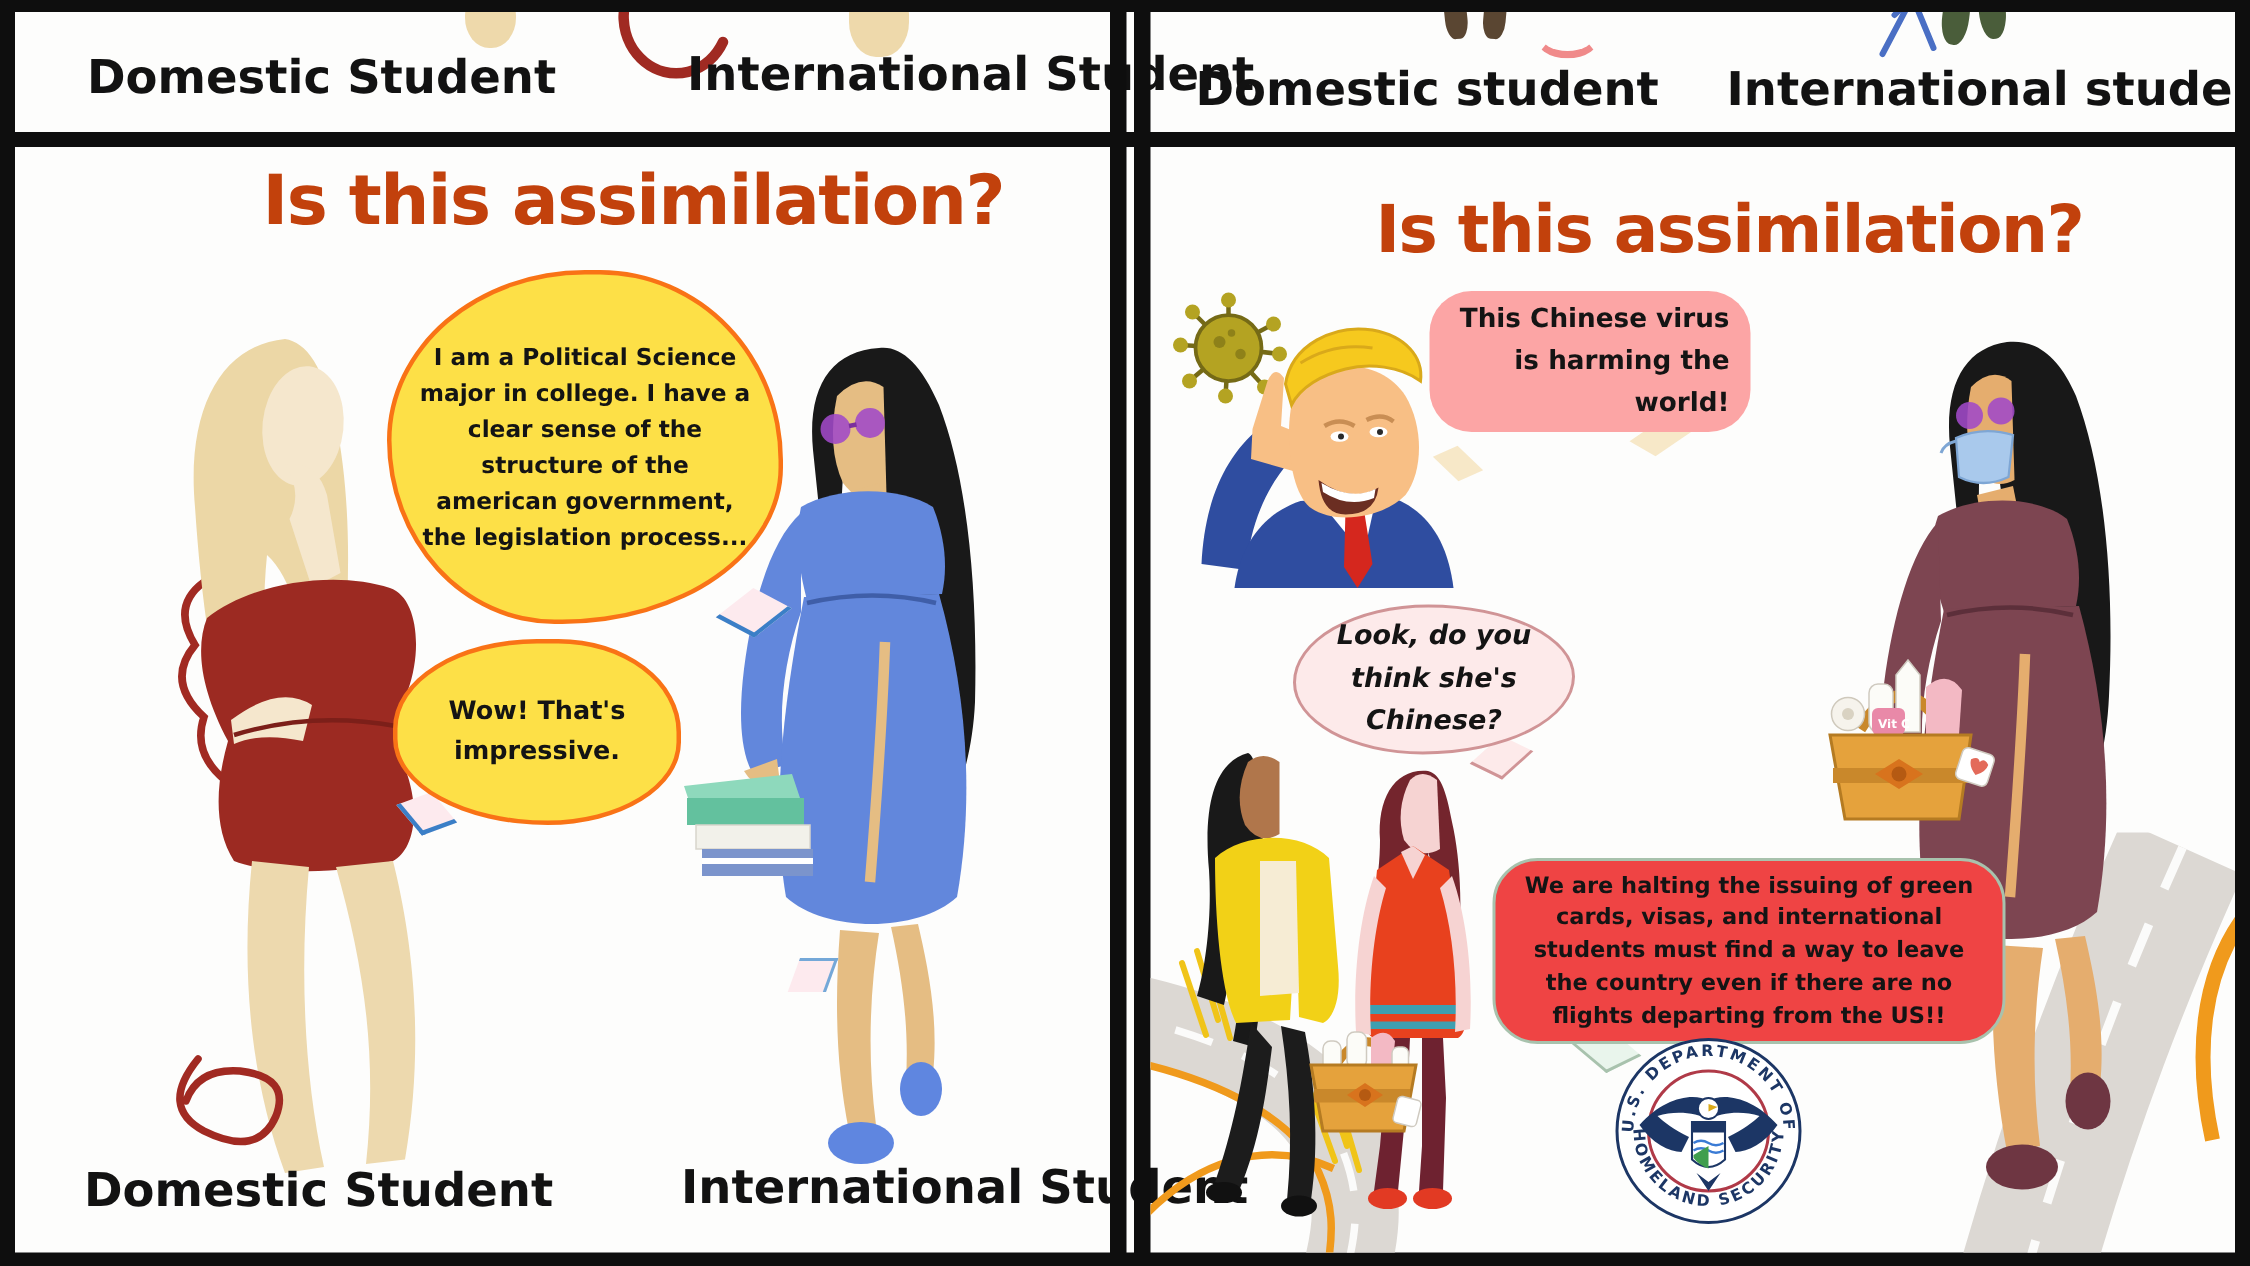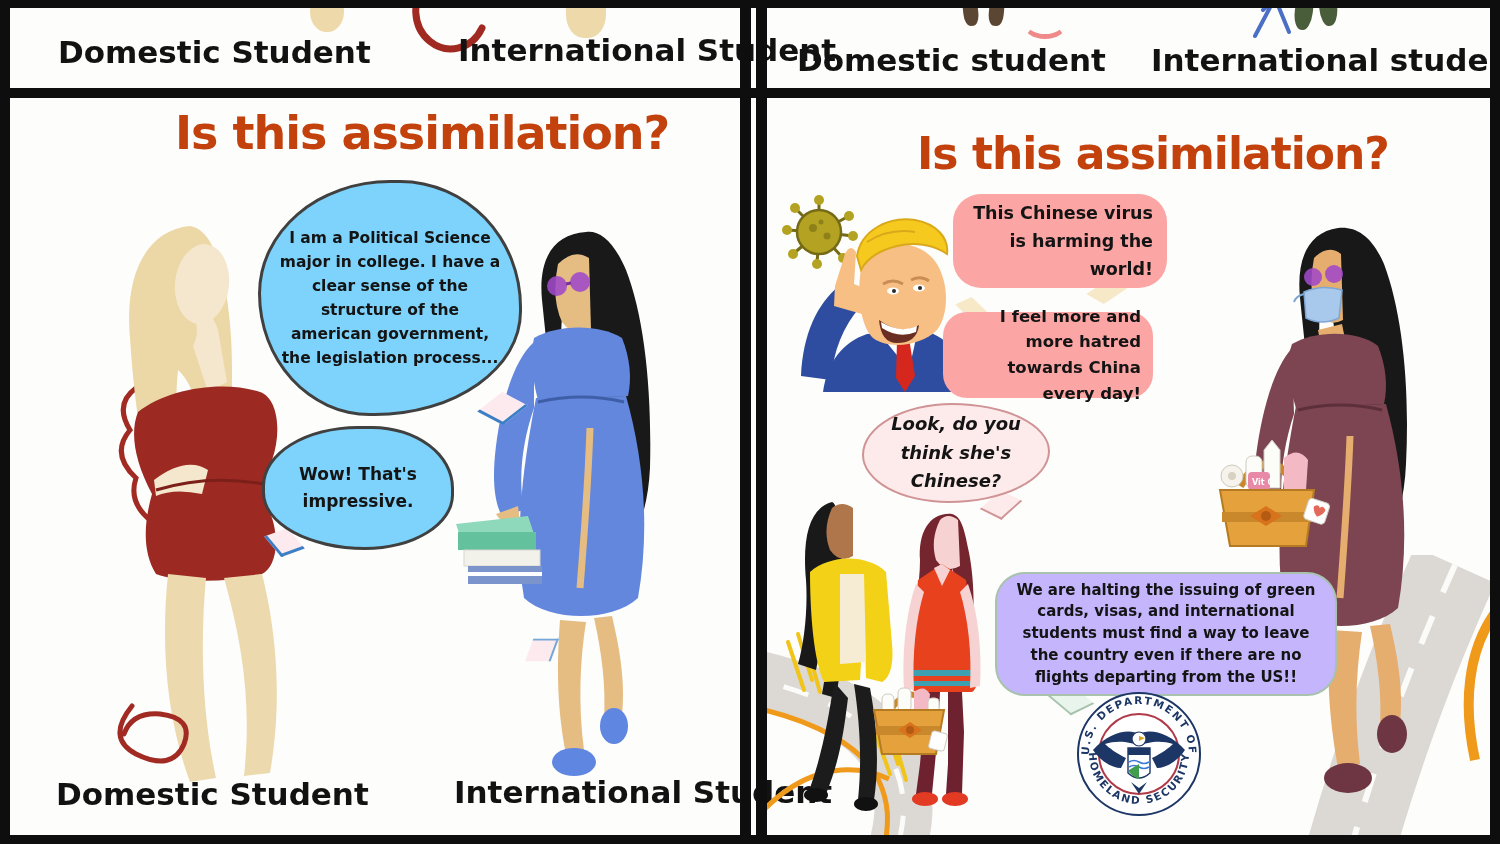--- a/index.html
+++ b/index.html
@@ -3,24 +3,24 @@
 <meta charset="utf-8">
 <style>
   html,body{margin:0;padding:0;background:#222;}
   #stage{position:relative;width:1500px;height:844px;background:#fdfdfc;overflow:hidden;
          font-family:"DejaVu Sans","Liberation Sans",sans-serif;color:#141414;}
   .abs{position:absolute;}
   .frame{background:#0e0e0e;}
   .panel-label{font-weight:bold;font-size:31px;text-align:center;color:#121212;letter-spacing:0px;white-space:nowrap;}
   .big-title{font-weight:bold;font-size:45px;text-align:center;letter-spacing:-1px;color:#c2410c;white-space:nowrap;}
   .bubble{box-sizing:border-box;display:flex;align-items:center;justify-content:center;text-align:center;font-weight:bold;}
-  .bubble-pink{background:#7dd3fc;border:3px solid #404040;}
+  .bubble-pink{background:#fde047;border:3px solid #f97316;}
   .bubble-cream{background:#fca5a5;border:none;text-align:right;}
   .bubble-rose{background:#fdeaea;border:2px solid #d09496;}
-  .bubble-mint{background:#c4b5fd;border:2px solid #a8c2ad;}
+  .bubble-mint{background:#ef4444;border:2px solid #a8c2ad;}
   .tail{position:absolute;}
   svg{display:block;}
 </style>
 </head>
 <body>
 
 <div id="stage">
 
   <div class="abs" style="left:10px;top:8px;width:730px;height:80px;">
     <div class="abs" style="left:300px;top:-18px;width:34px;height:42px;background:#eed9ab;border-radius:48%;"></div>
@@ -160,23 +160,20 @@
         <circle cx="149" cy="96" r="2" fill="#2a2a2a"></circle>
       <path d="M86,64 C90,38 118,24 144,28 C166,32 178,46 176,62 C162,52 142,50 126,54 C110,58 96,66 90,78 Z" fill="#f6c91e" stroke="#d9a91a" stroke-width="2"></path>
       <path d="M96,50 q22,-14 48,-10" fill="none" stroke="#d9a91a" stroke-width="2"></path>
     </svg>
 
     <div class="abs bubble bubble-cream" style="left:186px;top:96px;width:214px;height:94px;border-radius:28px;padding:10px 14px;font-size:17.5px;line-height:1.6;z-index:5;">
       <span>This Chinese virus is harming the world!</span>
     </div>
     <div class="tail" style="left:330px;top:180px;width:20px;height:26px;background:#f7e8c8;transform:rotate(30deg) skewX(-26deg);z-index:4;"></div>
 
-    <div class="abs bubble bubble-cream" style="left:176px;top:214px;width:210px;height:86px;border-radius:24px;padding:8px 12px;font-size:16.5px;line-height:1.55;z-index:5;">
-      <span>I feel more and more hatred towards China every day!</span>
-    </div>
     <div class="tail" style="left:196px;top:200px;width:18px;height:22px;background:#f7e8c8;transform:rotate(-24deg) skewX(22deg);z-index:4;"></div>
 
     <div class="abs bubble bubble-rose" style="left:95px;top:305px;width:188px;height:100px;border-radius:48% 52% 54% 46% / 52% 48% 52% 48%;padding:10px;font-size:18px;line-height:1.6;z-index:5;font-style:italic;">
       <span>Look, do you think she's Chinese?</span>
     </div>
     <div class="tail" style="left:222px;top:394px;width:22px;height:24px;background:#fdeaea;border-right:2px solid #d09496;border-bottom:2px solid #d09496;transform:rotate(26deg) skewX(-22deg);z-index:4;"></div>
 
     <svg class="abs" style="left:13px;top:394px;z-index:3;" width="238" height="330" viewBox="0 0 238 330">
       <g stroke="#f0c418" stroke-width="4" stroke-linecap="round">
         <line x1="8" y1="150" x2="24" y2="198"></line>

